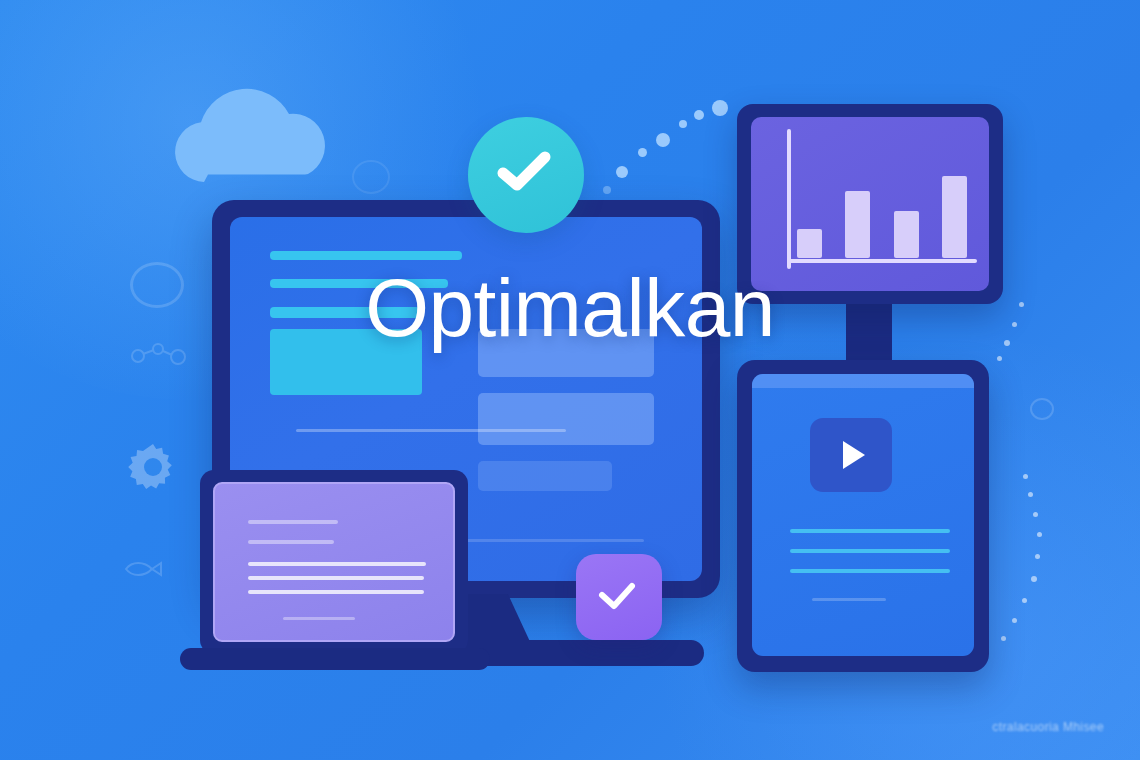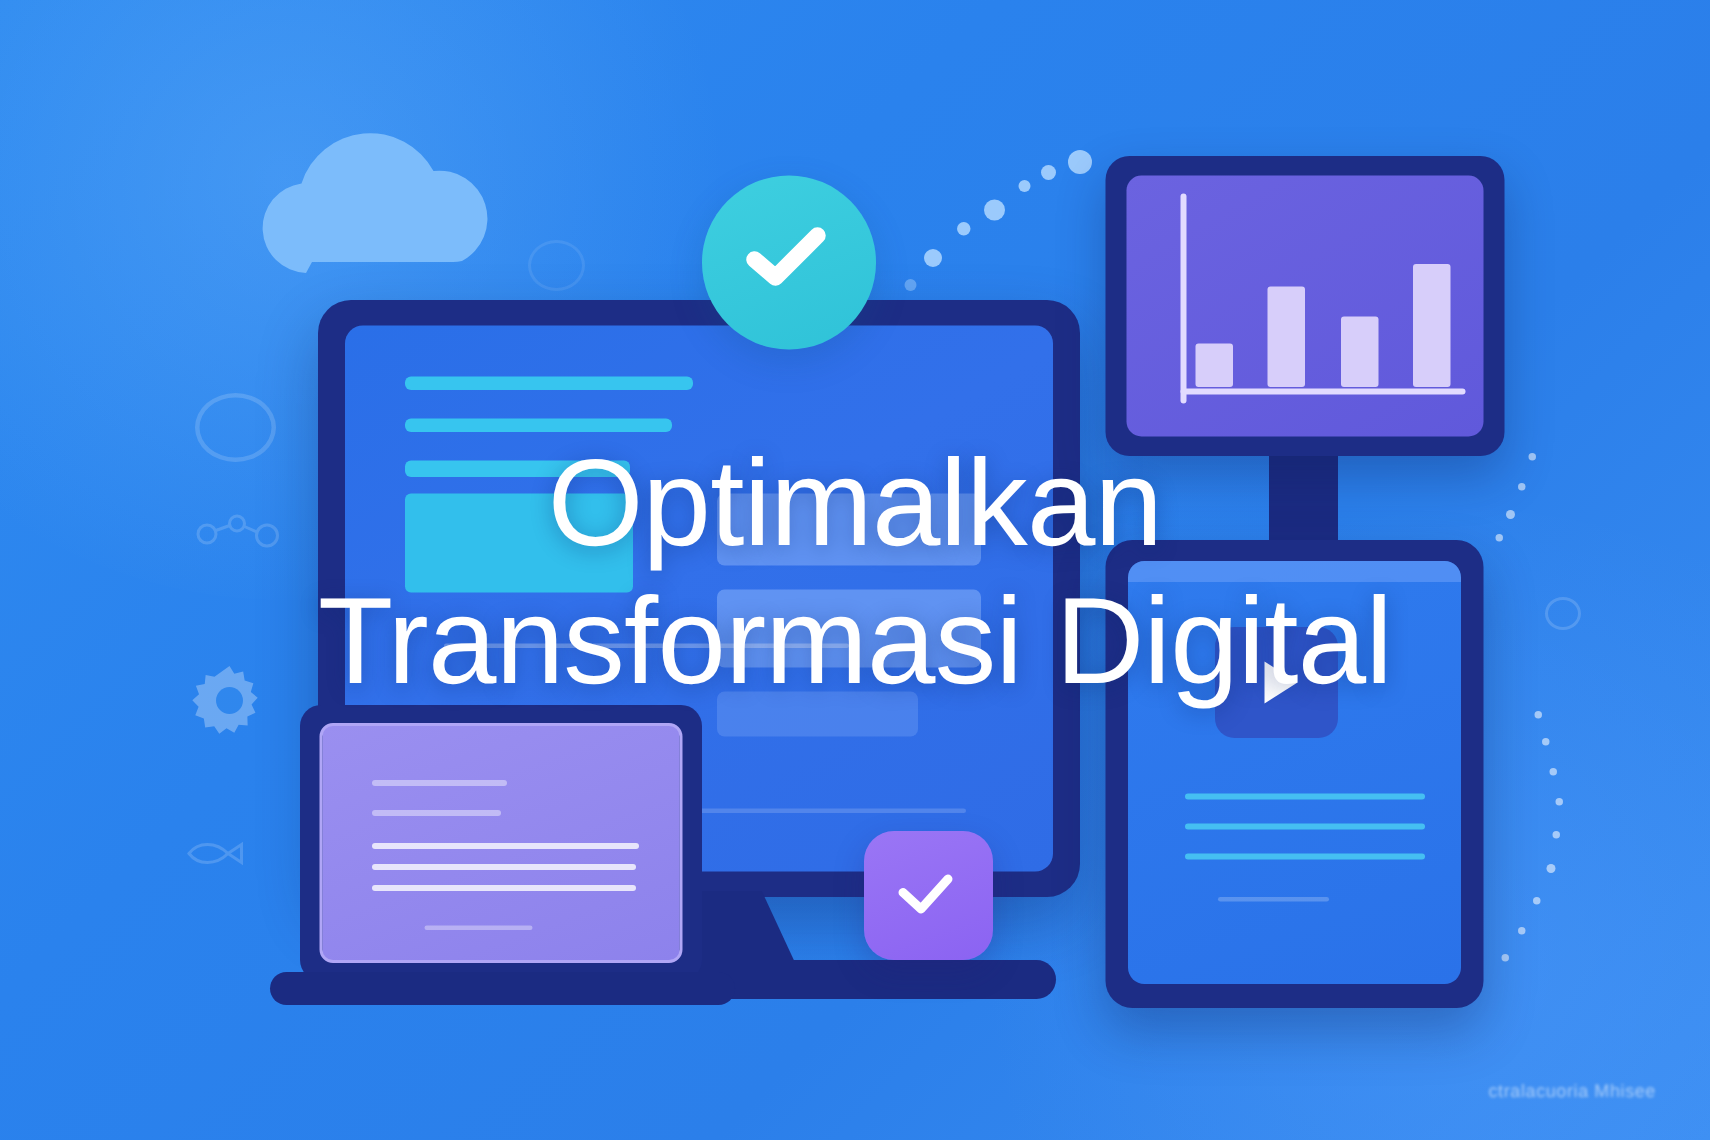--- a/index.html
+++ b/index.html
@@ -298,21 +298,20 @@
     left: 0; right: 0;
     top: 262px;
     text-align: center;
     color: #ffffff;
     font-size: 82px;
     line-height: 1.12;
     font-weight: 400;
     letter-spacing: -0.5px;
     text-shadow: 0 3px 14px rgba(10,40,110,.38);
     pointer-events: none;
-    margin-top: 28px;
   }
   .headline .l1 { display: block; }
   .headline .l2 { display: block; }
 
   
   .watermark {
     position: absolute;
     right: 36px;
     bottom: 26px;
     color: rgba(255,255,255,.55);
@@ -455,18 +454,17 @@
   <div class="badge-square">
     <span>
       <svg viewBox="0 0 46 34">
         <path fill="none" stroke="#ffffff" stroke-width="6" stroke-linecap="round" stroke-linejoin="round" d="M6 15 L18 26 L36 6"></path>
       </svg>
     </span>
   </div>
 
   <div class="headline">
     <span class="l1">Optimalkan</span>
-    <span class="l2">Transformasi Digital</span>
   </div>
 
   <div class="watermark">ctralacuoria Mhisee</div>
 
 </div>
 
 </body></html>

